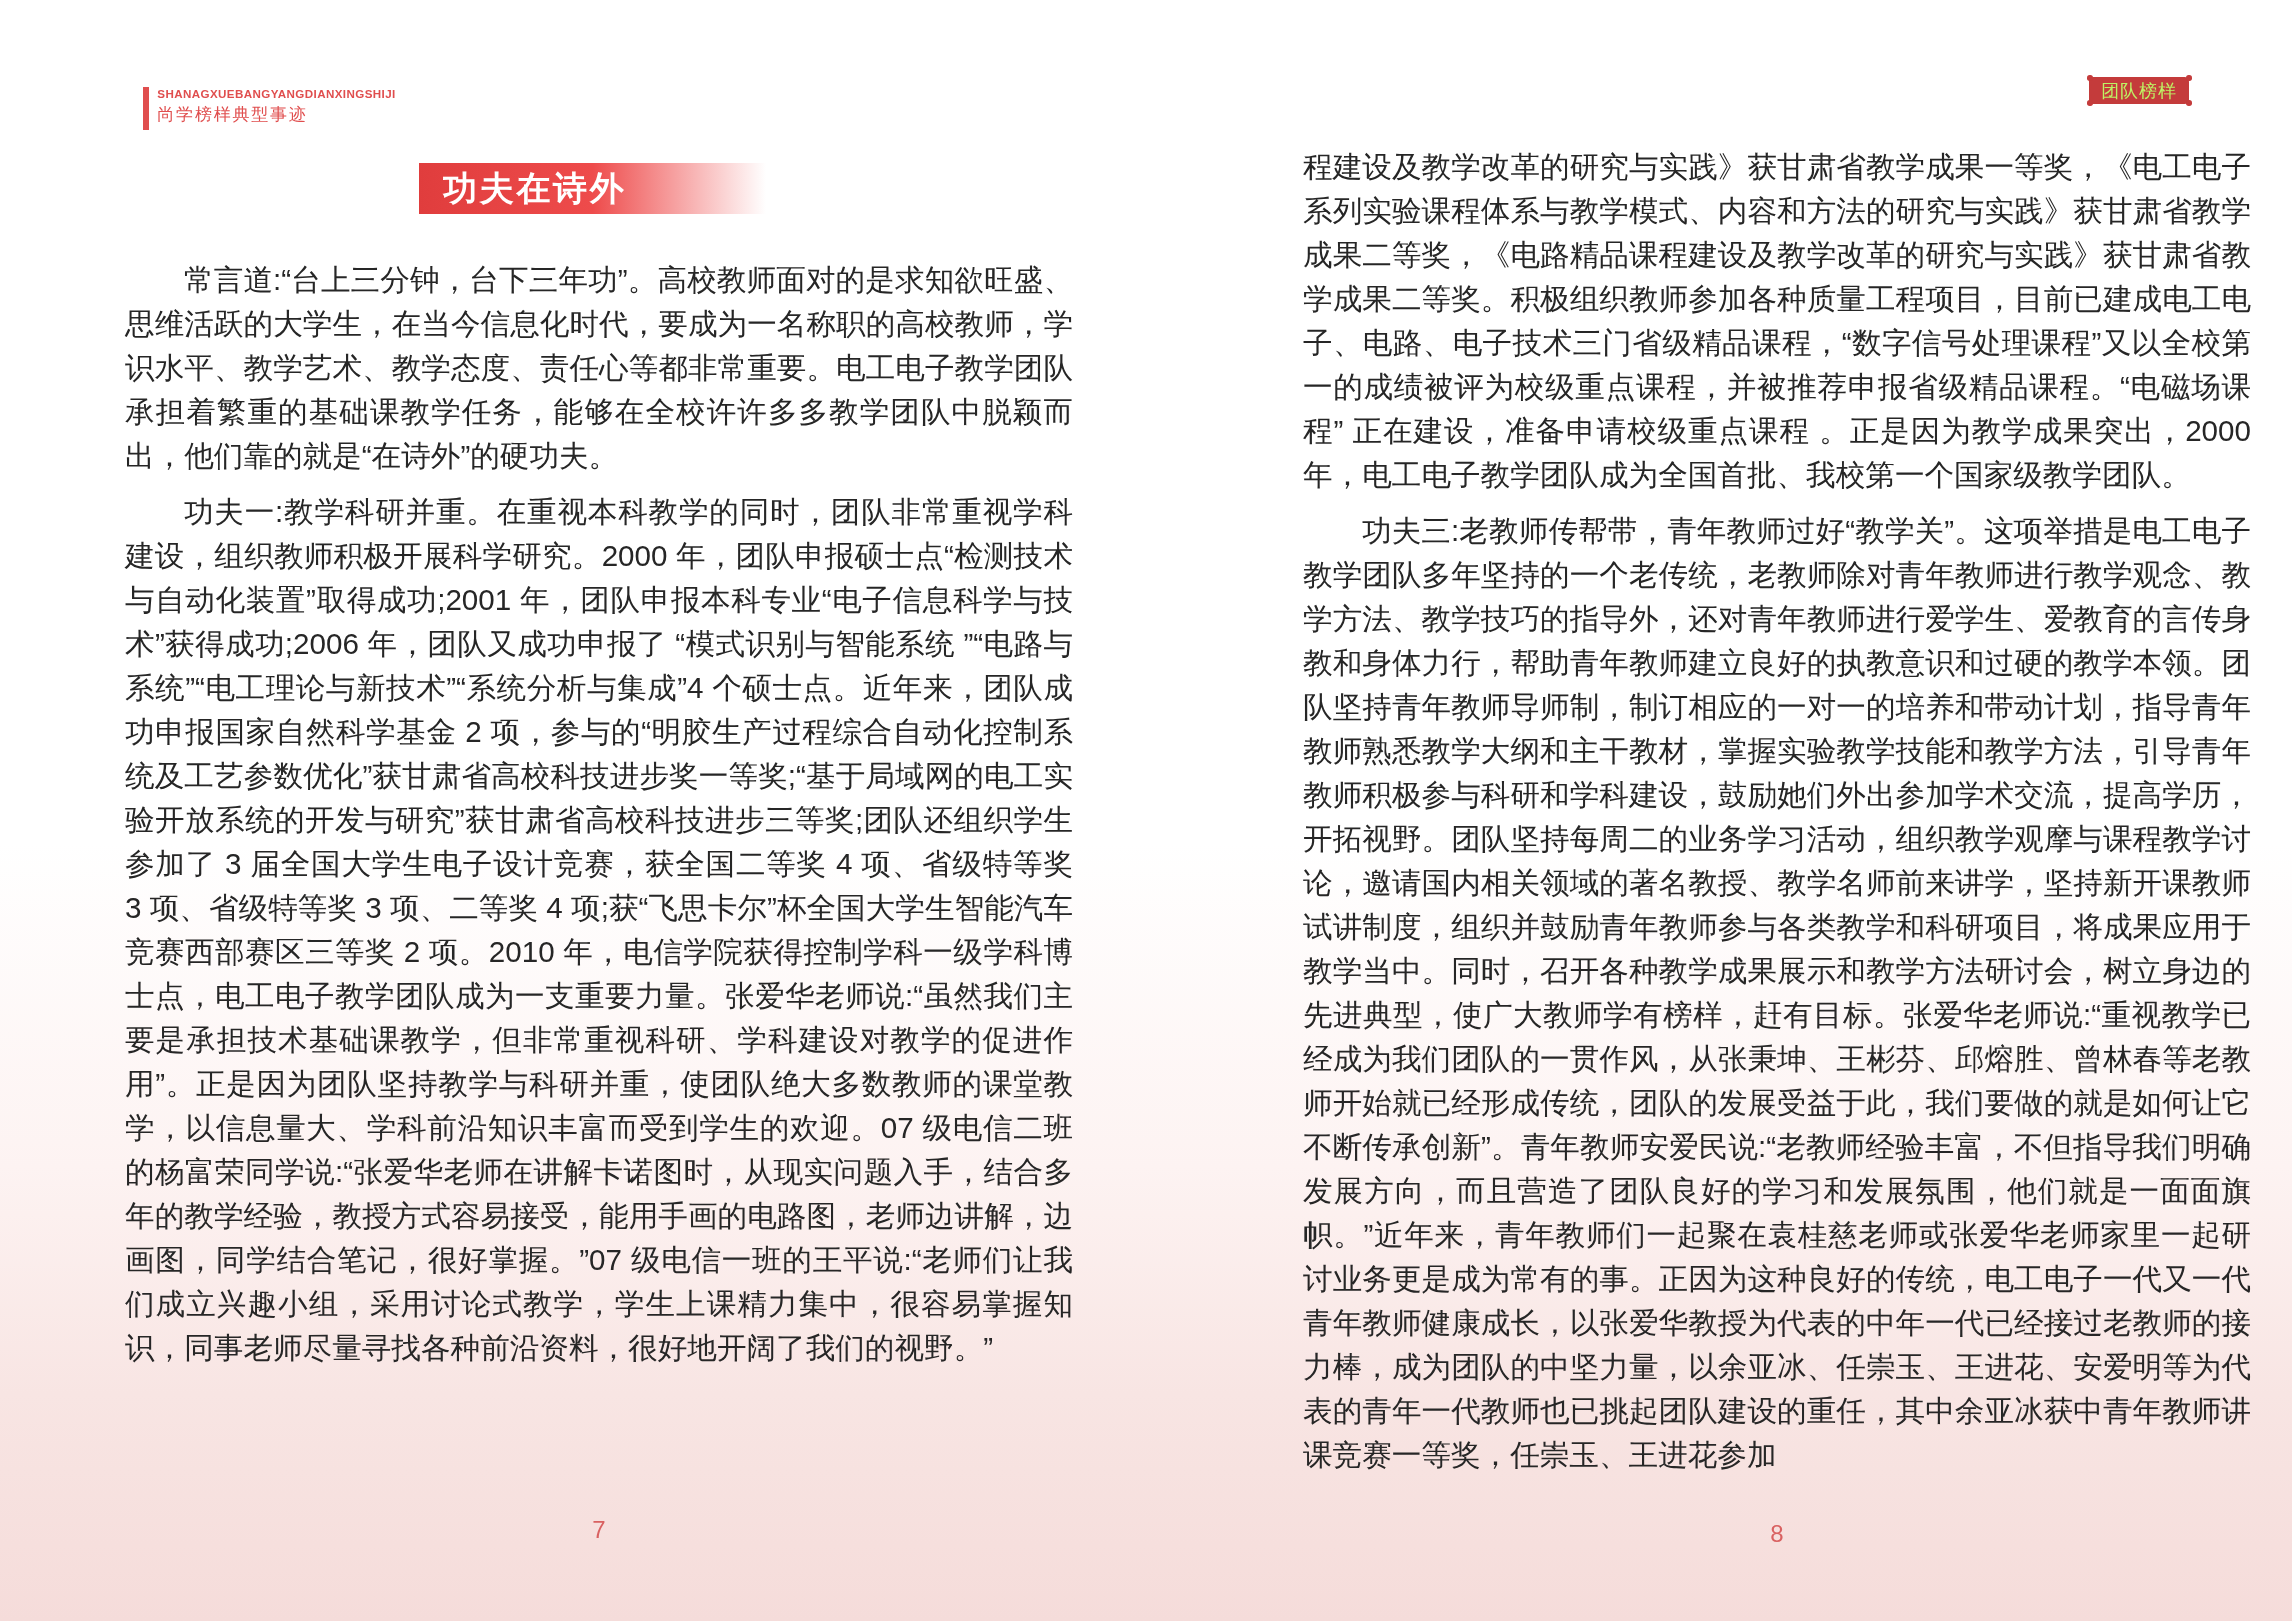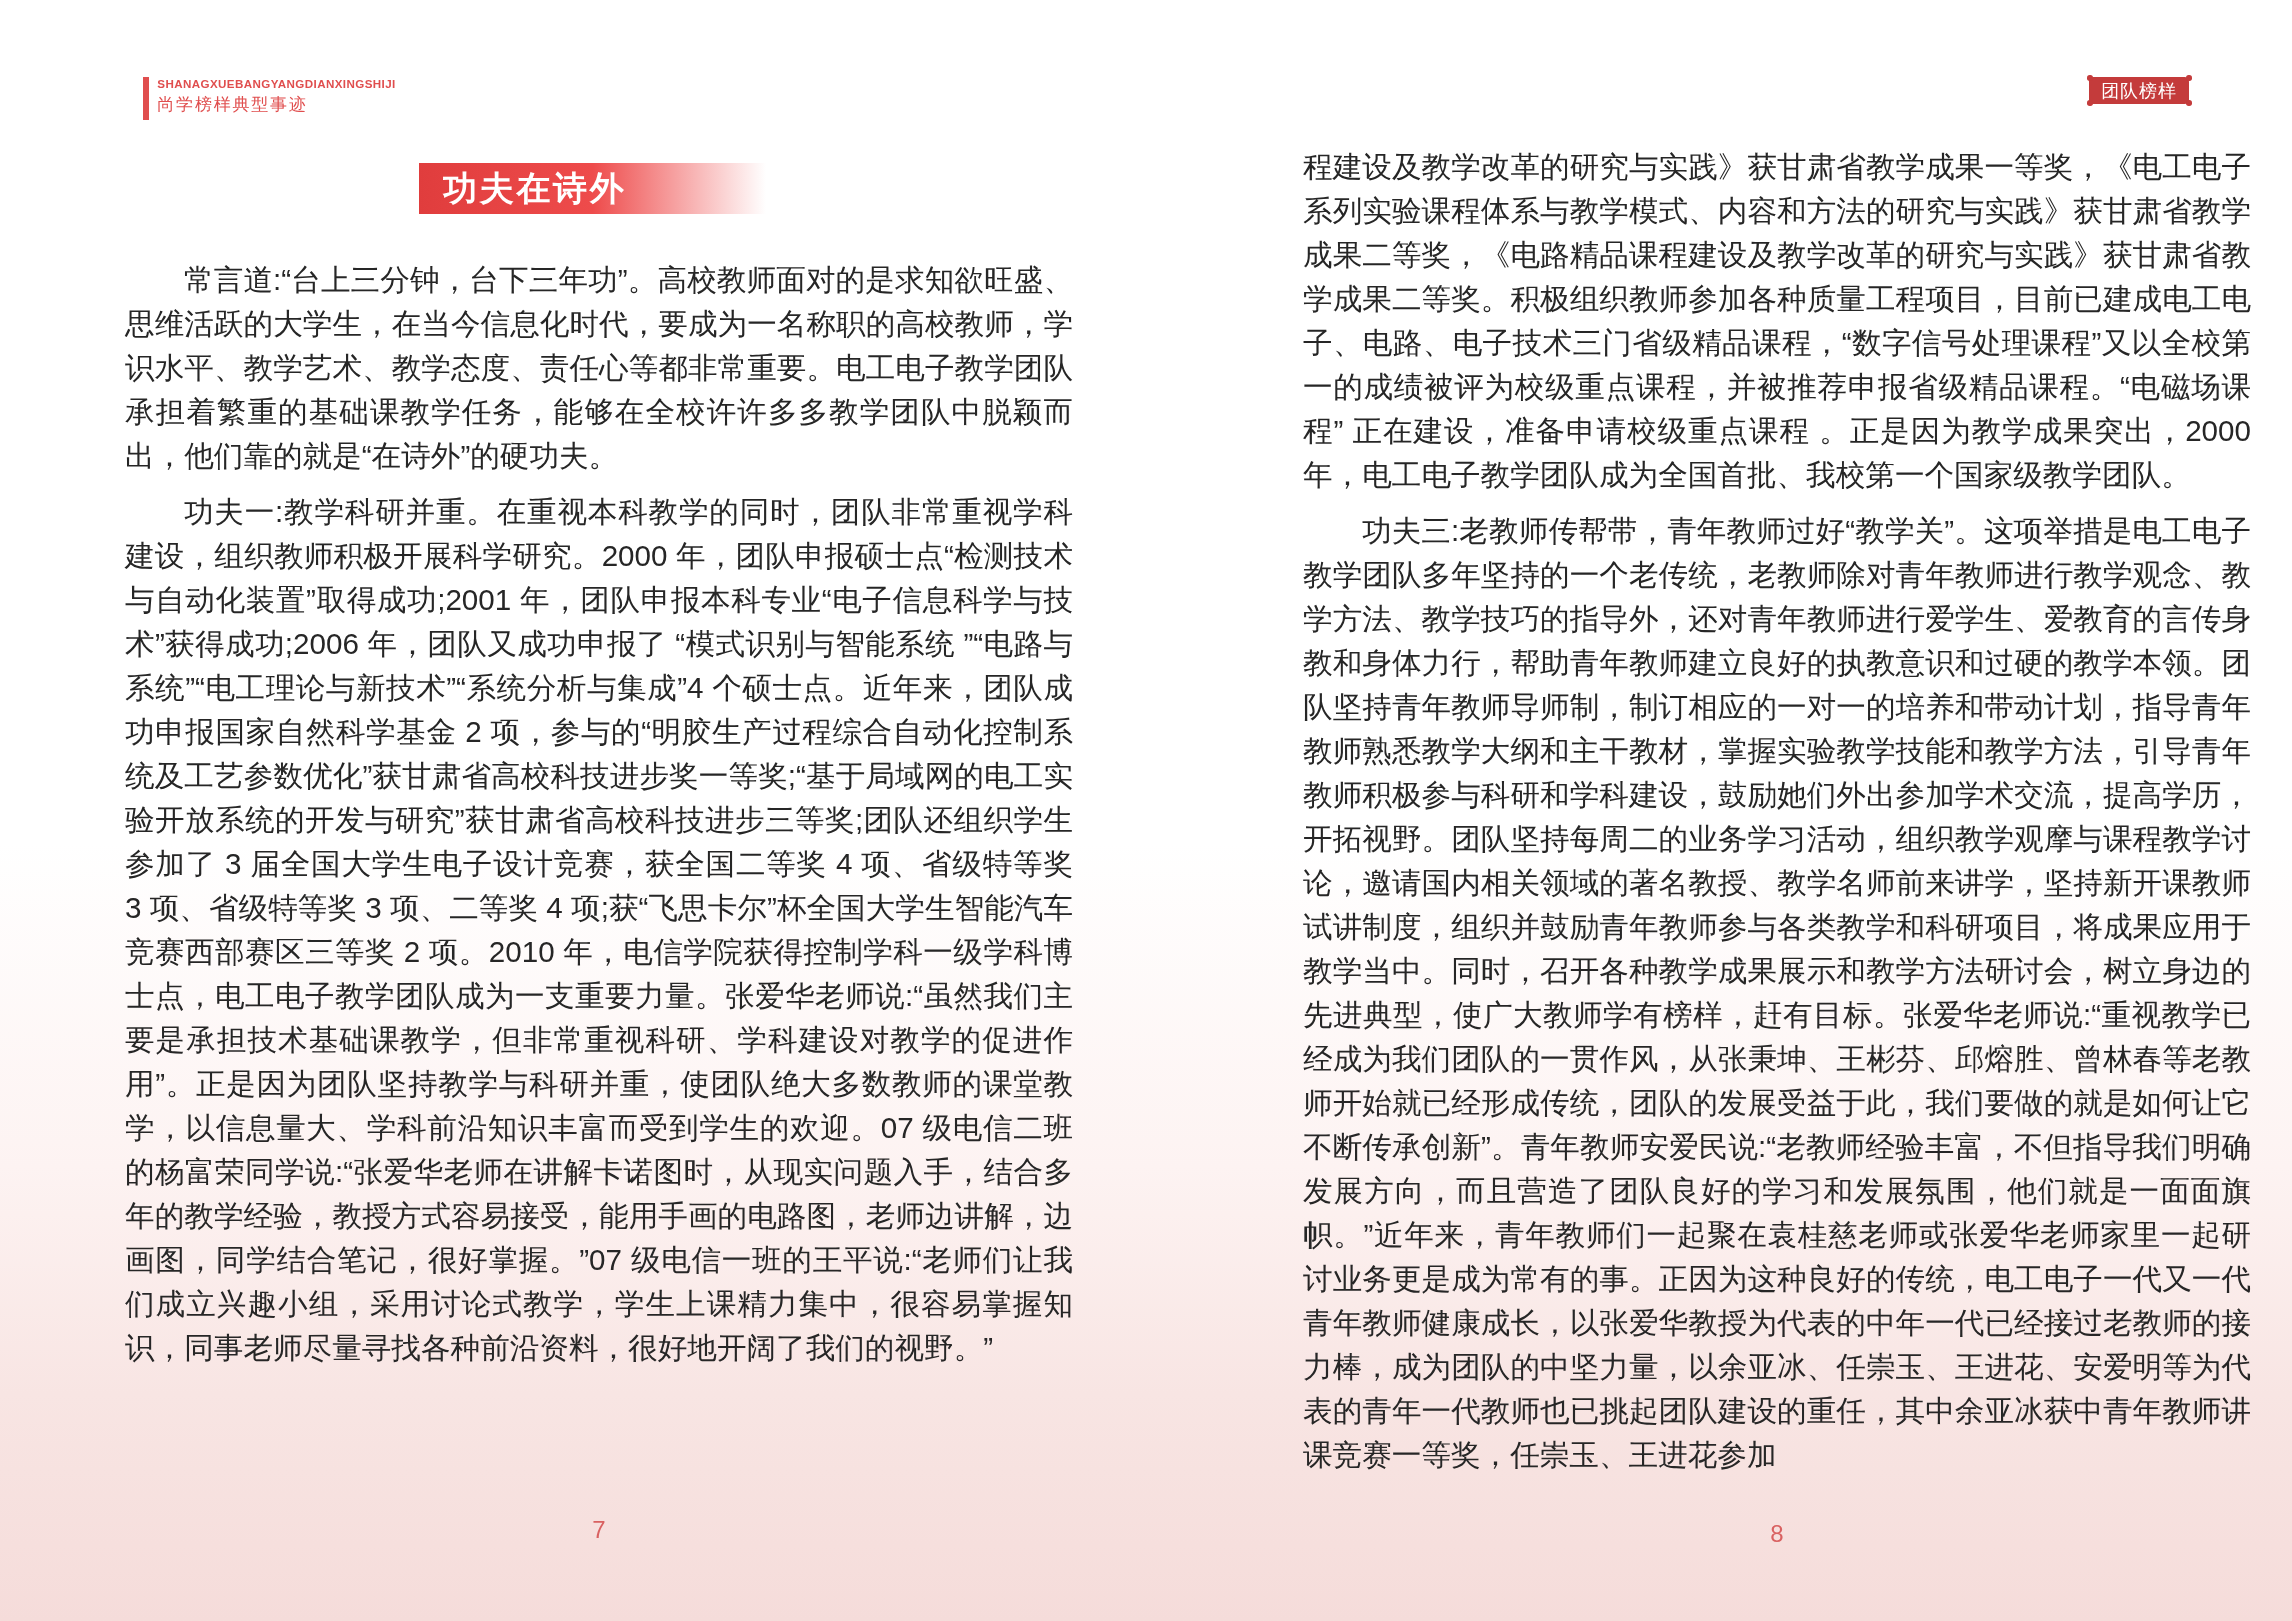--- a/index.html
+++ b/index.html
@@ -17,21 +17,21 @@
       #ffffff 52%,
       var(--page_pink_light, #fdf3f2) 72%,
       var(--page_pink, #f8e5e3) 86%,
       var(--page_pink_deep, #f5dcda) 100%);
   }
 
   
   .corner-header {
     position: absolute;
     left: 107px;
-    top: 77px;
+    top: 87px;
     display: flex;
     align-items: stretch;
     padding-left: 36px;
   }
   .corner-header .red-bar {
     width: 6.3px;
     background: var(--accent_red, #e04e4e);
     margin-right: 8px;
   }
   .corner-header .pinyin {
@@ -50,21 +50,21 @@
 
   
   .badge {
     position: absolute;
     left: 2089px;
     top: 77px;
     width: 100px;
     height: 27px;
     background: var(--badge_red, #c43b3b);
     border-radius: 4.5px;
-    color: #ffffff;
+    color: #bef264;
     font-size: 18px;
     letter-spacing: 0.9px;
     display: flex;
     align-items: center;
     justify-content: center;
   }
   .badge::after {
     content: "";
     position: absolute;
     left: -1.8px;

